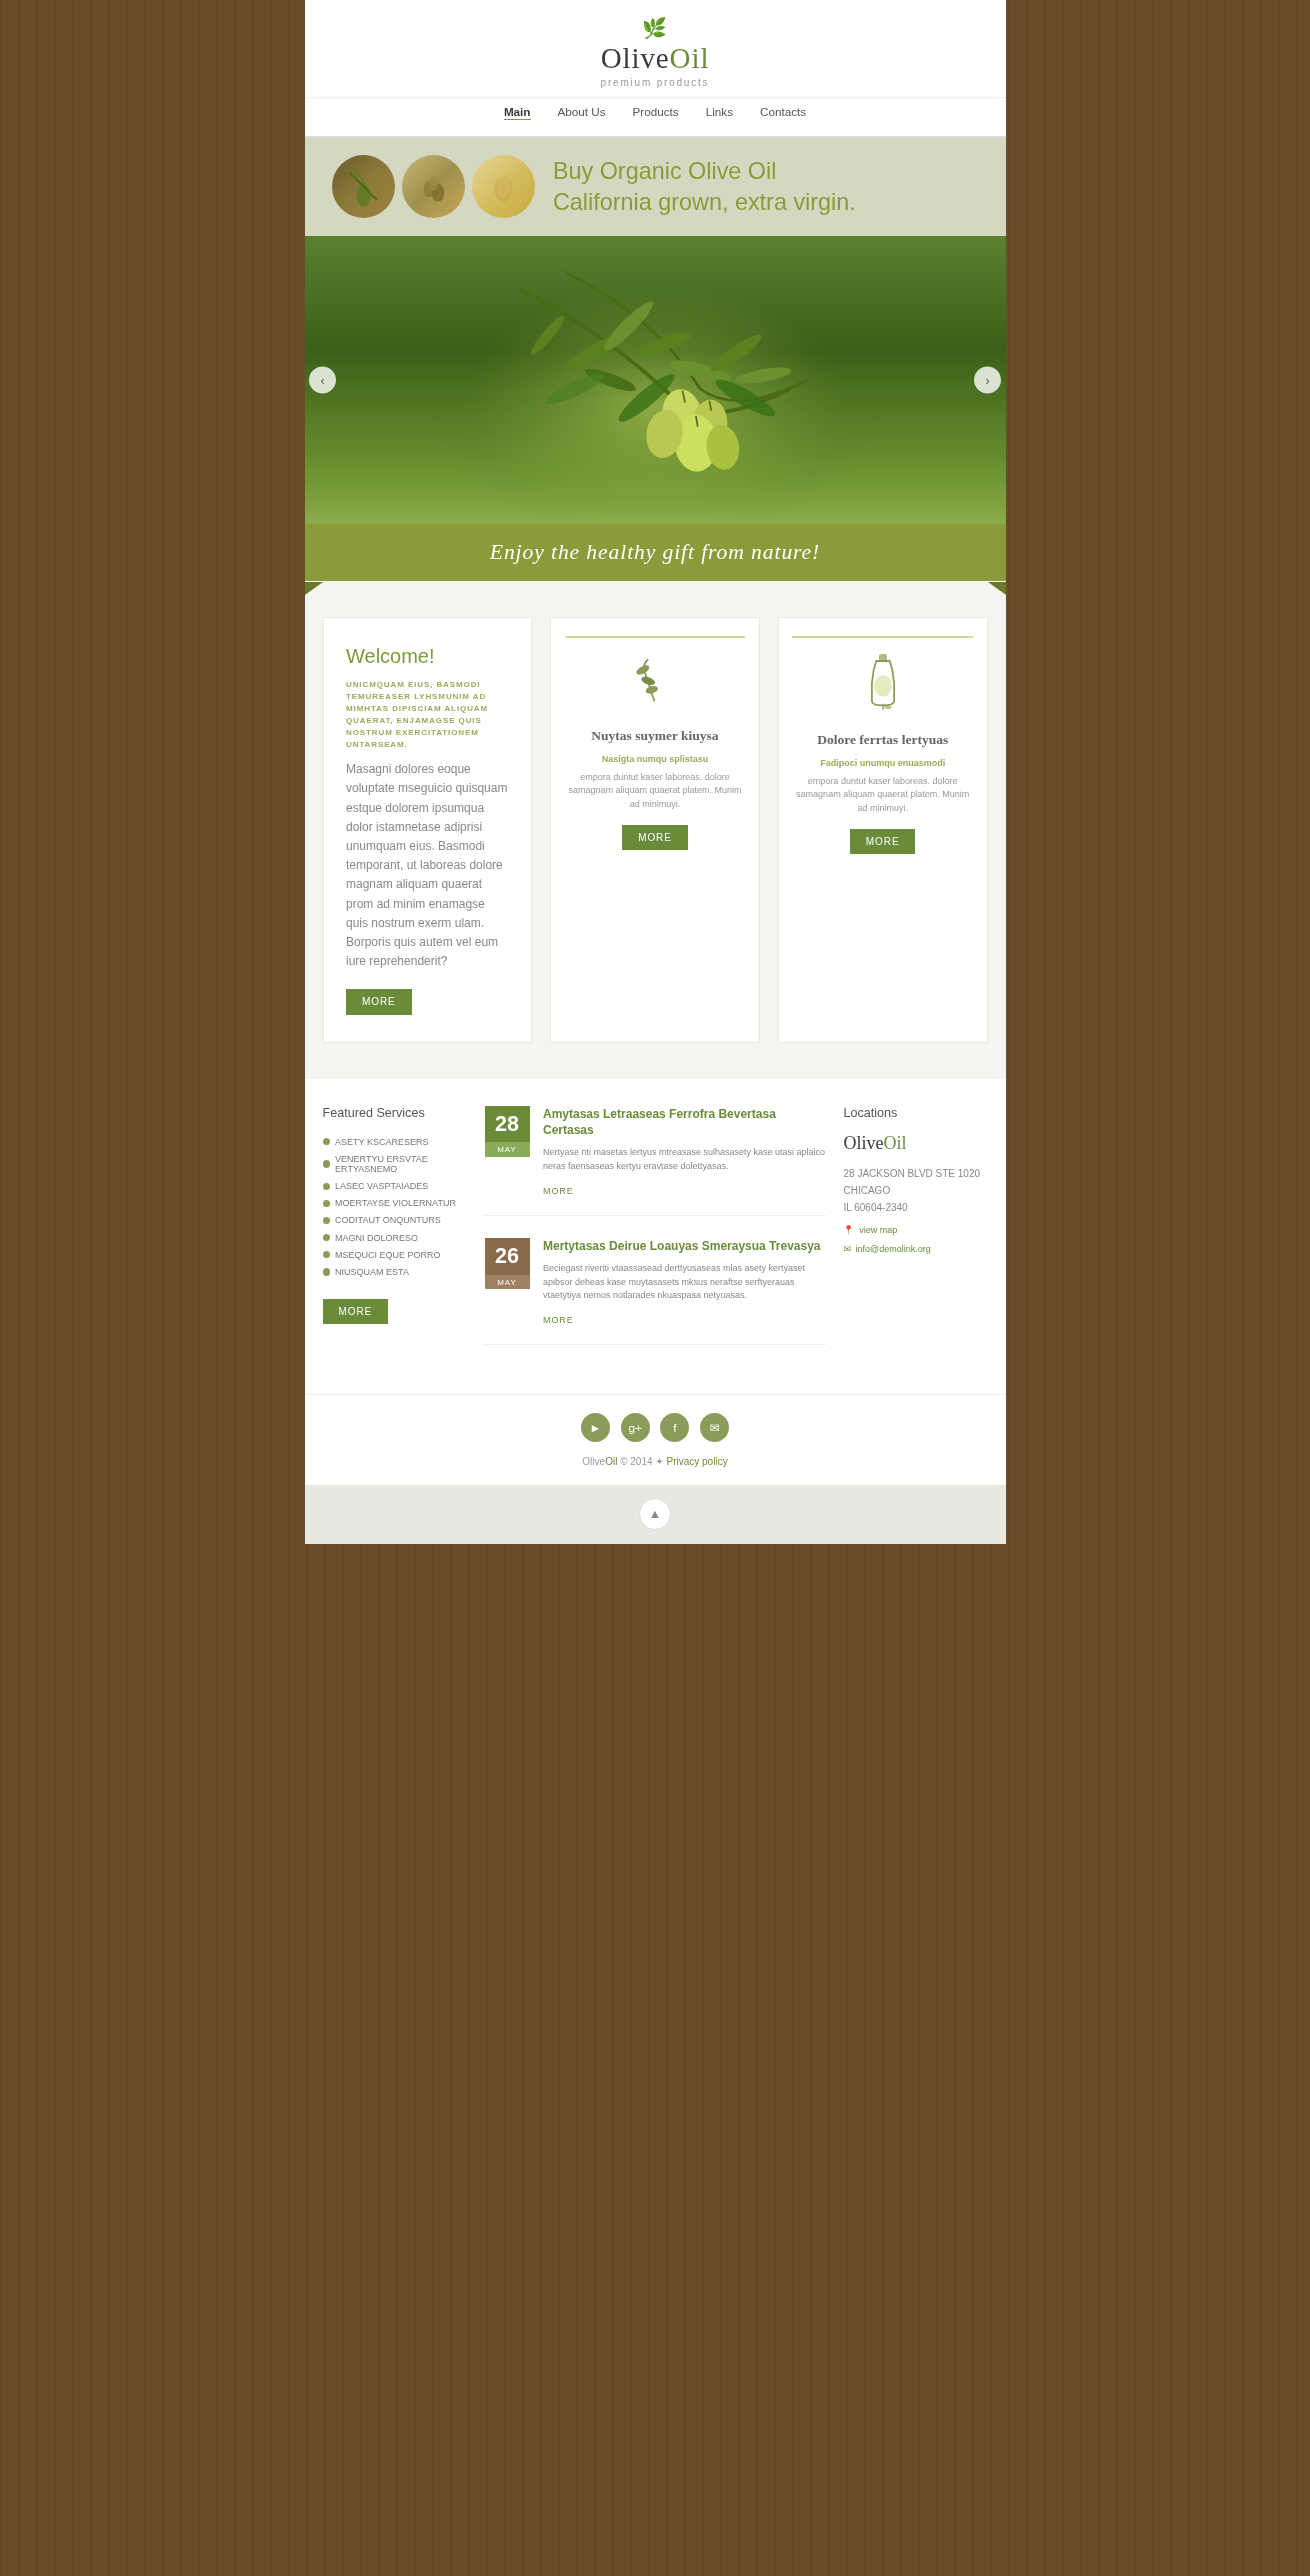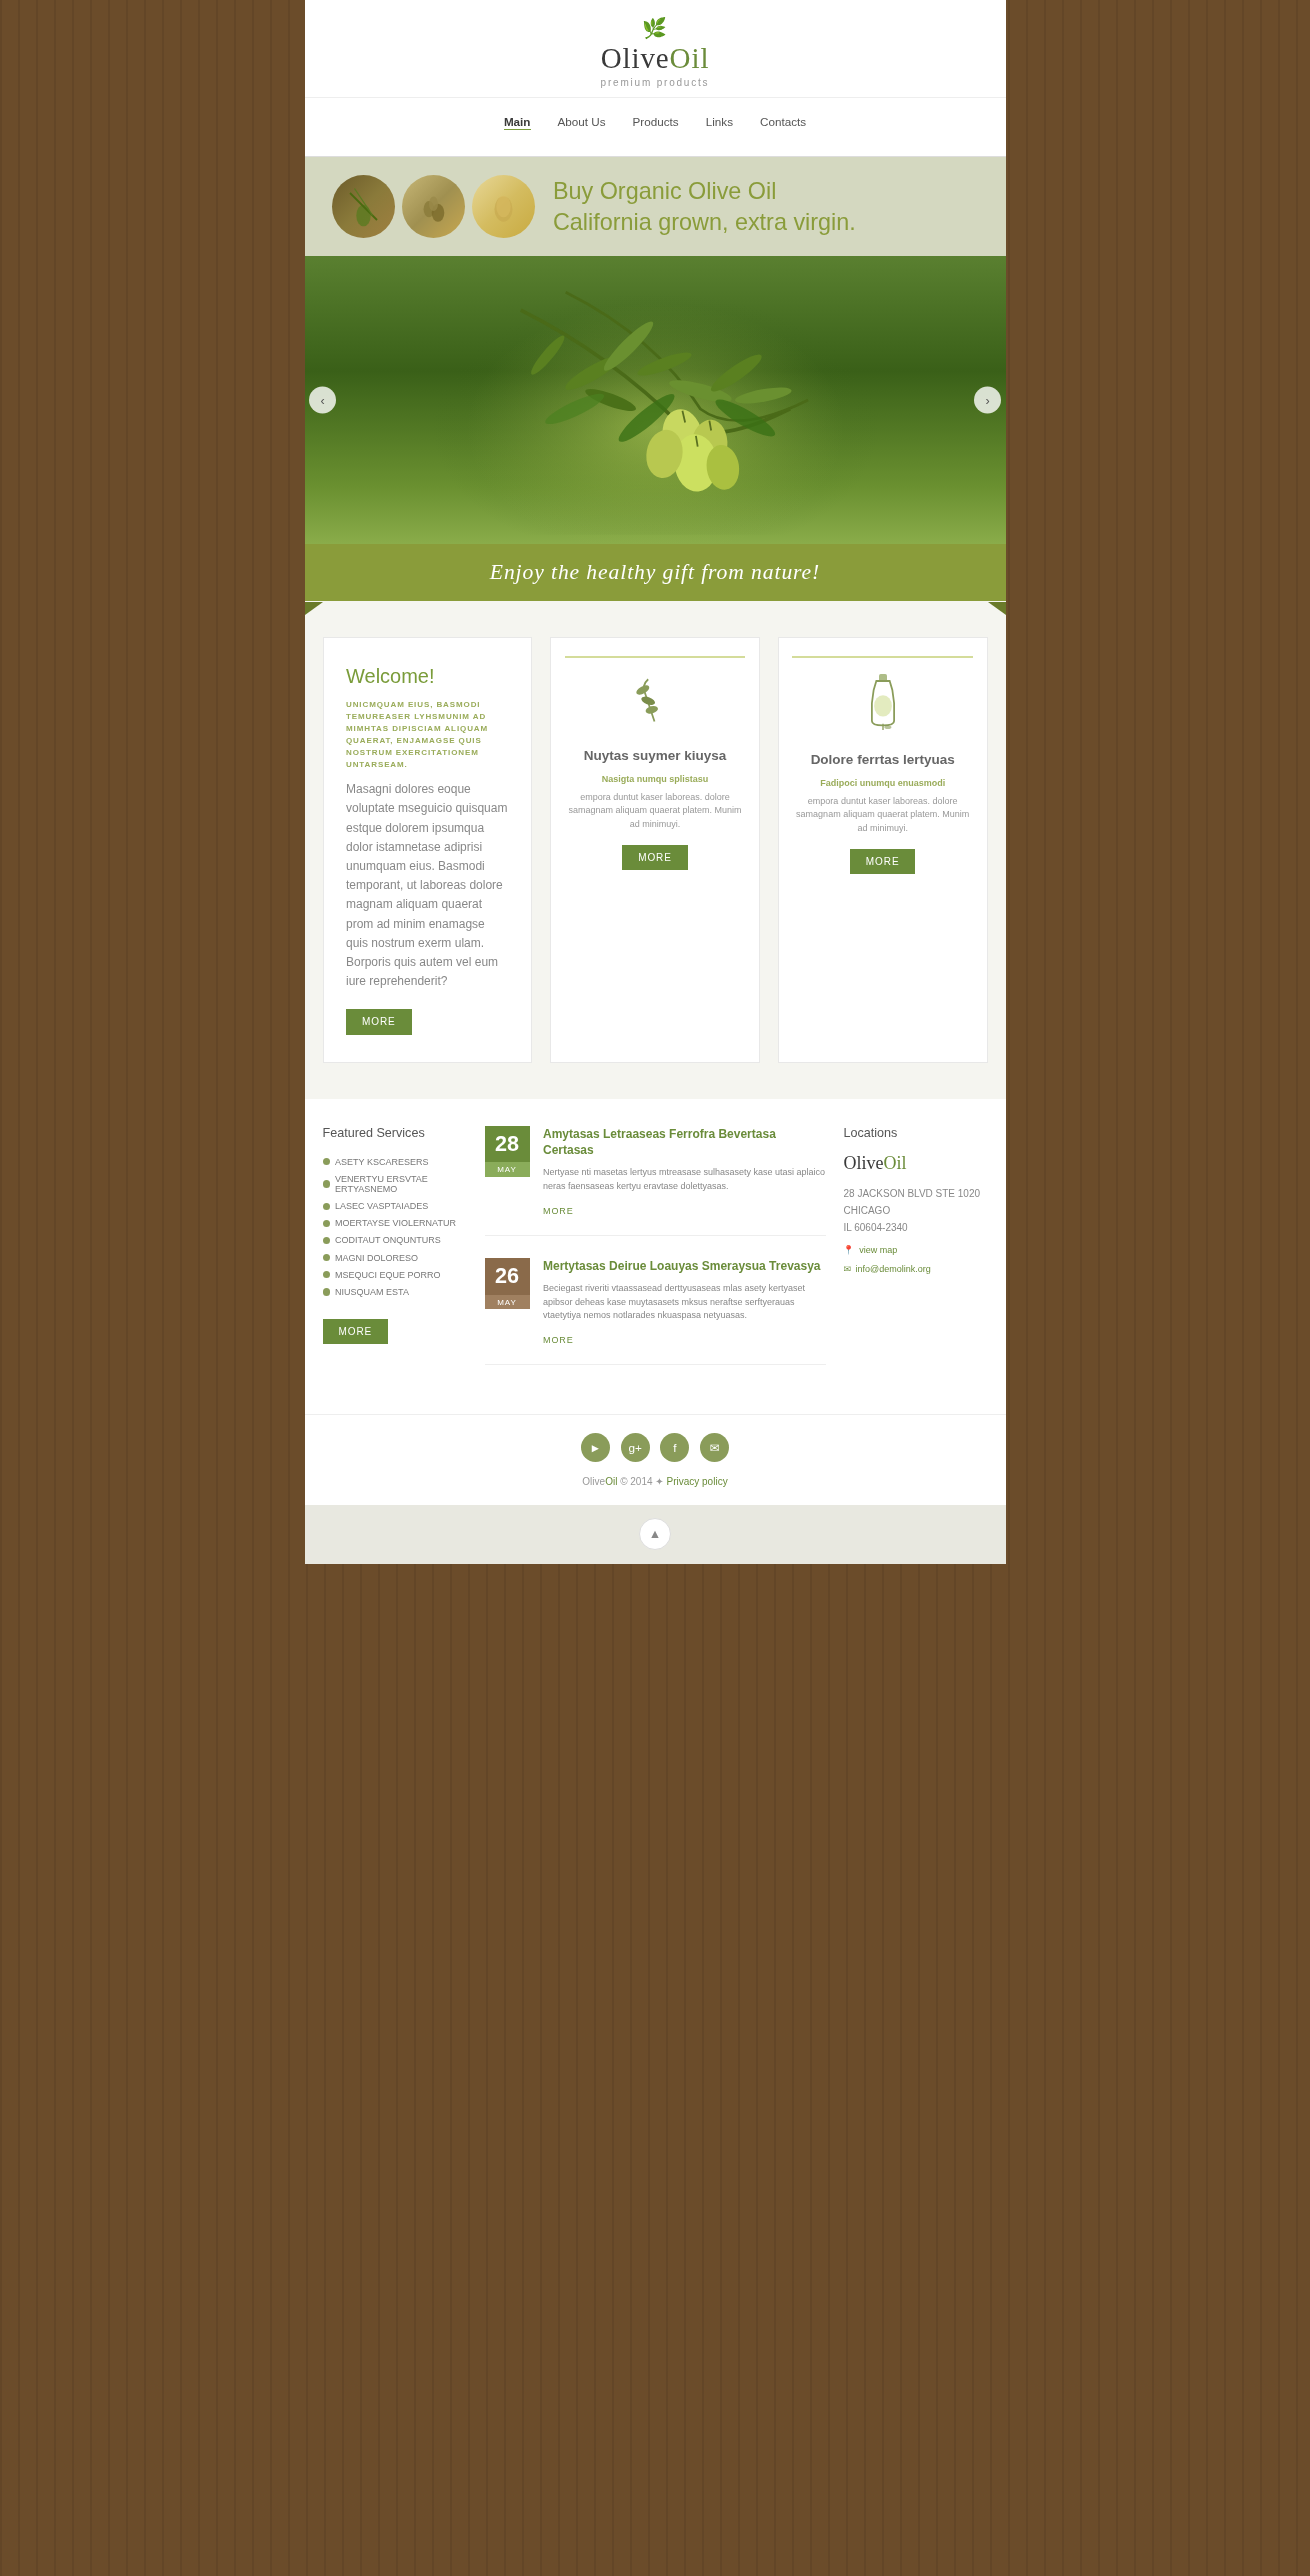--- a/index.html
+++ b/index.html
@@ -48,21 +48,21 @@
     .logo-sub {
       font-size: 10px;
       color: #999;
       letter-spacing: 1.8px;
       margin-top: 1.8px;
     }
     .nav {
       display: flex;
       justify-content: center;
       gap: 27px;
-      padding: 17px 0;
+      padding: 7px 0;
       border-top: 0.9px solid #eee;
       margin-top: 9px;
     }
     .nav a {
       text-decoration: none;
       font-size: 11.7px;
       color: #555;
     }
     .nav a.active {
       color: #3a3a3a;
@@ -242,20 +242,21 @@
     .feature-icon {
       font-size: 32px;
       color: #8a9c5a;
       margin-bottom: 13.5px;
     }
     .feature-title {
       font-size: 13.5px;
       color: #666;
       margin-bottom: 9px;
       line-height: 1.3;
+      font-family: Liberation Serif, serif;
     }
     .feature-subtitle {
       font-size: 9px;
       color: #9aac5a;
       font-weight: bold;
       margin-bottom: 7.2px;
     }
     .feature-body {
       font-size: 9px;
       color: #999;

